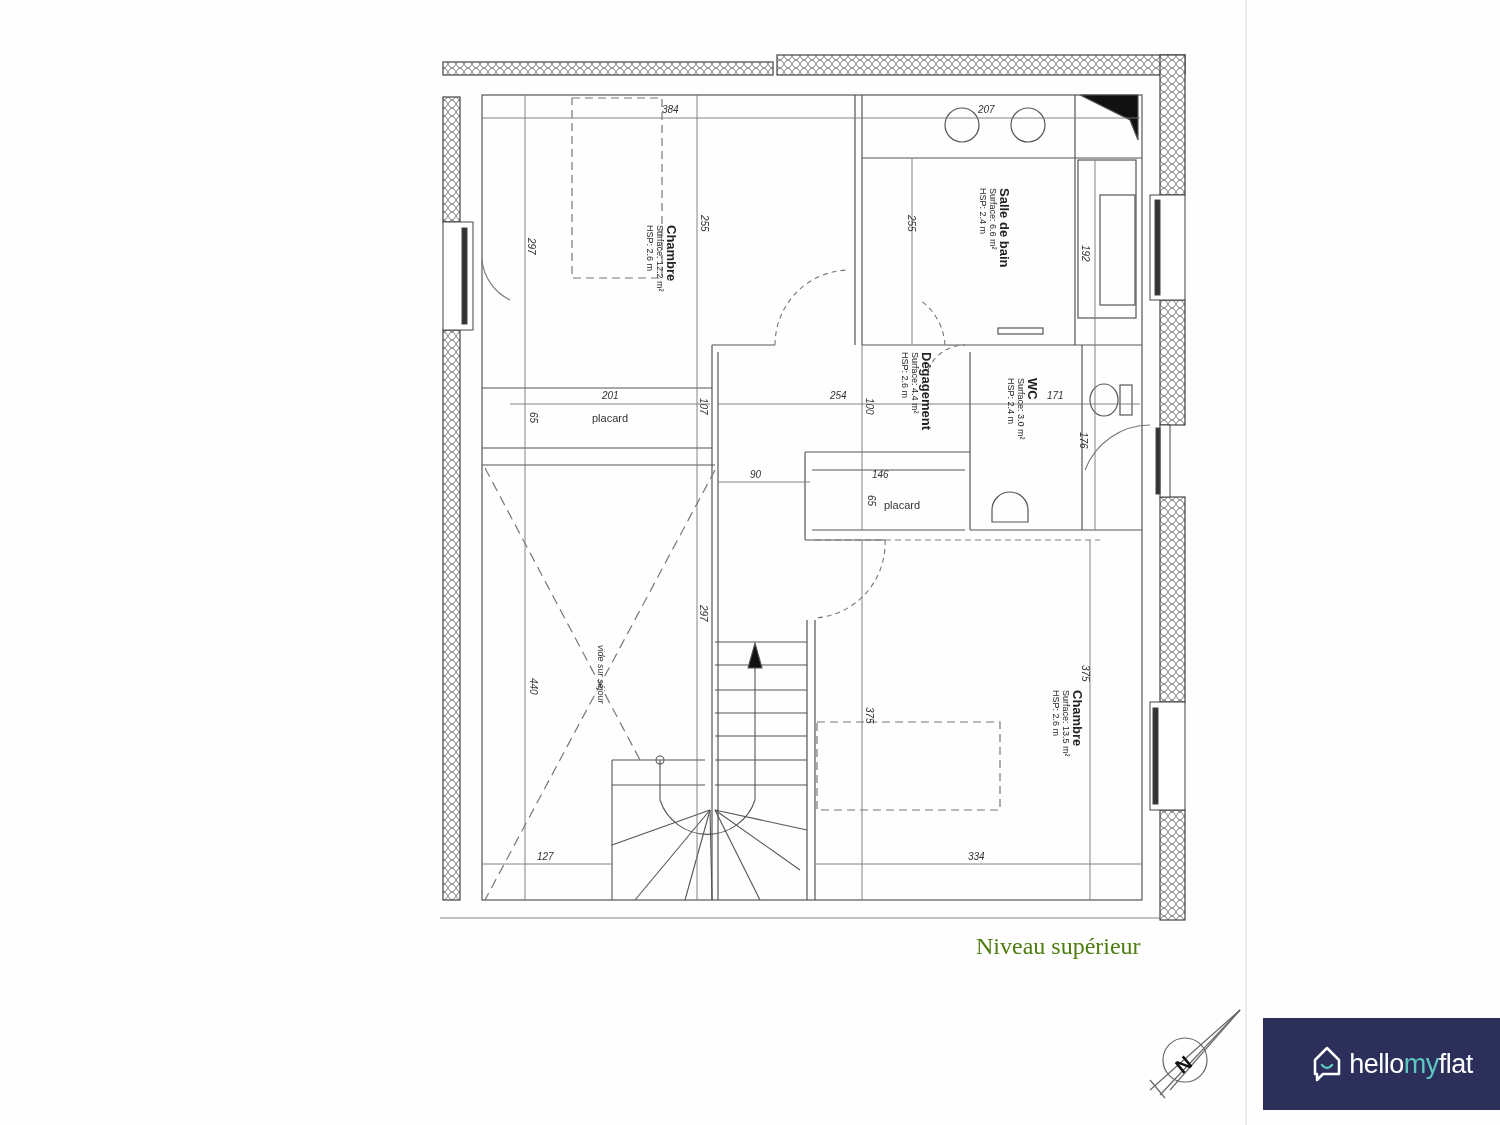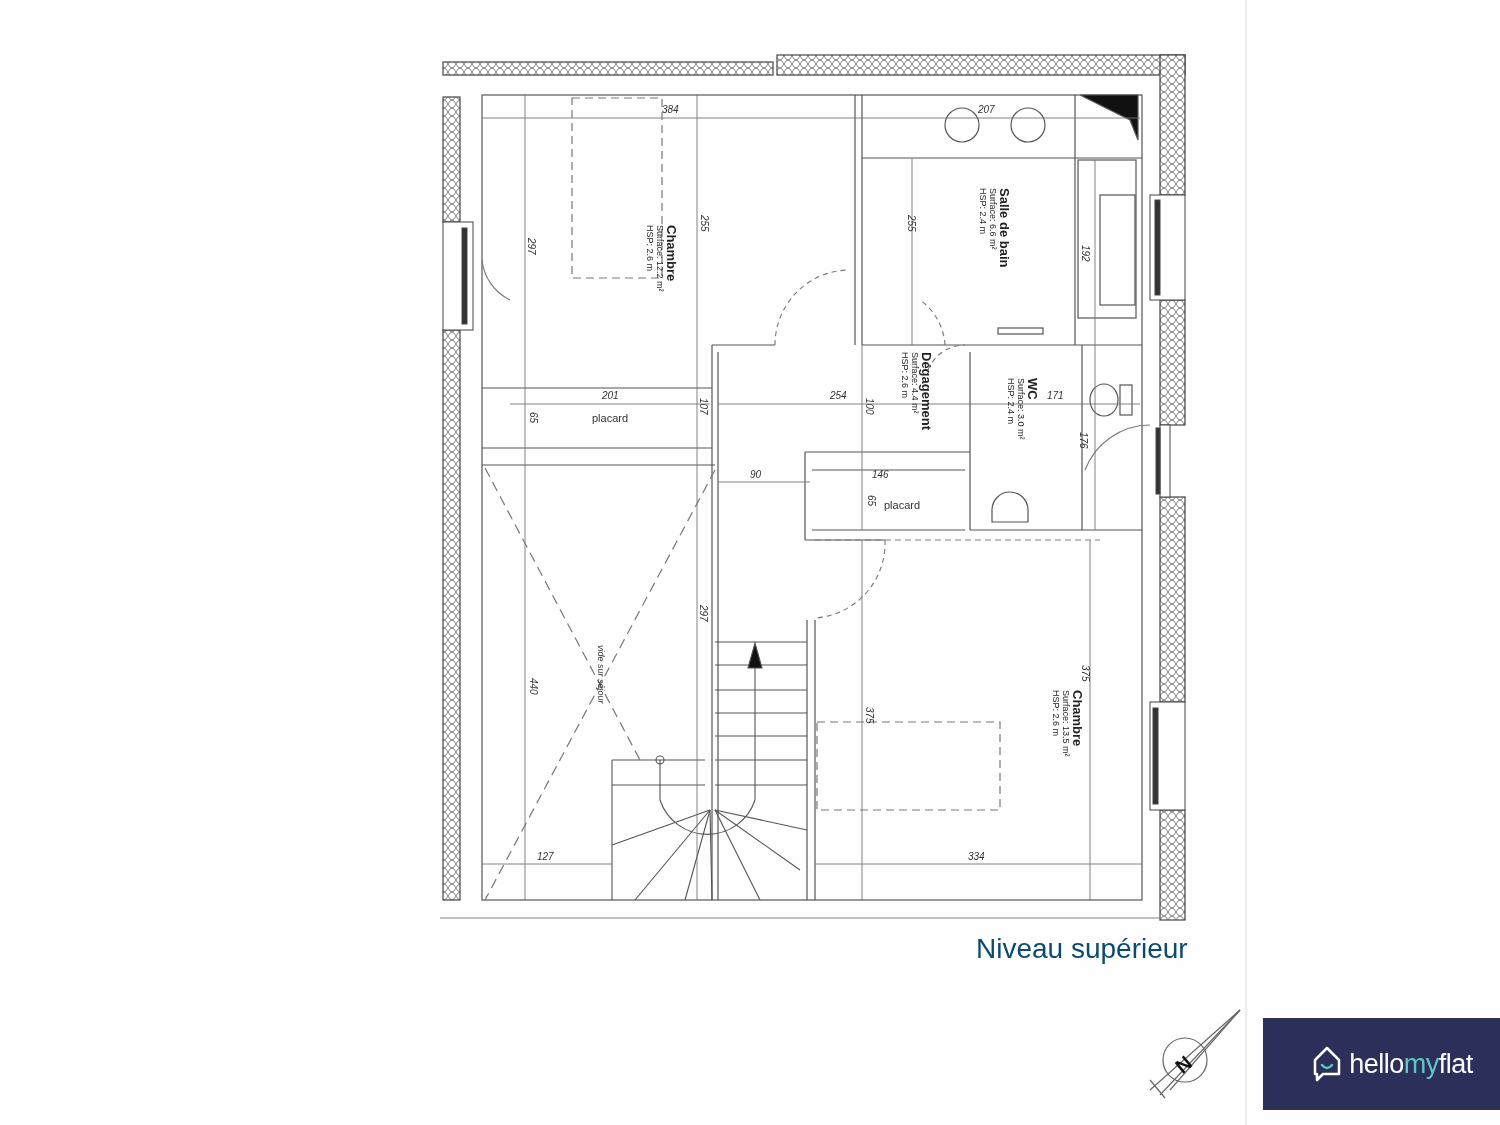--- a/index.html
+++ b/index.html
@@ -1,19 +1,19 @@
 <!DOCTYPE html>
 <html><head>
 <meta charset="utf-8">
 <style>
   html, body { margin:0; padding:0; }
   body { width:1500px; height:1125px; background:#fefefe; position:relative; overflow:hidden; font-family:"Liberation Sans", sans-serif; }
   #plan { position:absolute; left:0; top:0; }
   .divider { position:absolute; left:1245px; top:0; width:2px; height:1125px; background:#ececec; }
-  .level-title { position:absolute; left:976px; top:933px; font-size:28px; color:#0c4a6e; font-family:Liberation Sans, sans-serif; }
+  .level-title { position:absolute; left:976px; top:933px; font-size:24px; color:#4d7c0f; font-family:Liberation Serif, serif; }
   .logo { position:absolute; left:1263px; top:1018px; width:258px; height:92px; background:#2b2f5a; display:flex; align-items:center; justify-content:center; }
   .logo-inner { display:flex; align-items:center; gap:6px; }
   .logo-text { font-size:27px; color:#ffffff; letter-spacing:-0.5px; font-family:"Liberation Sans", sans-serif; }
   .logo-text .accent { color:#5ec8c0; }
   svg text { font-family:"Liberation Sans", sans-serif; }
 </style>
 </head>
 <body>
 
 <svg id="plan" width="1500" height="1125" viewBox="0 0 1500 1125" xmlns="http://www.w3.org/2000/svg">

